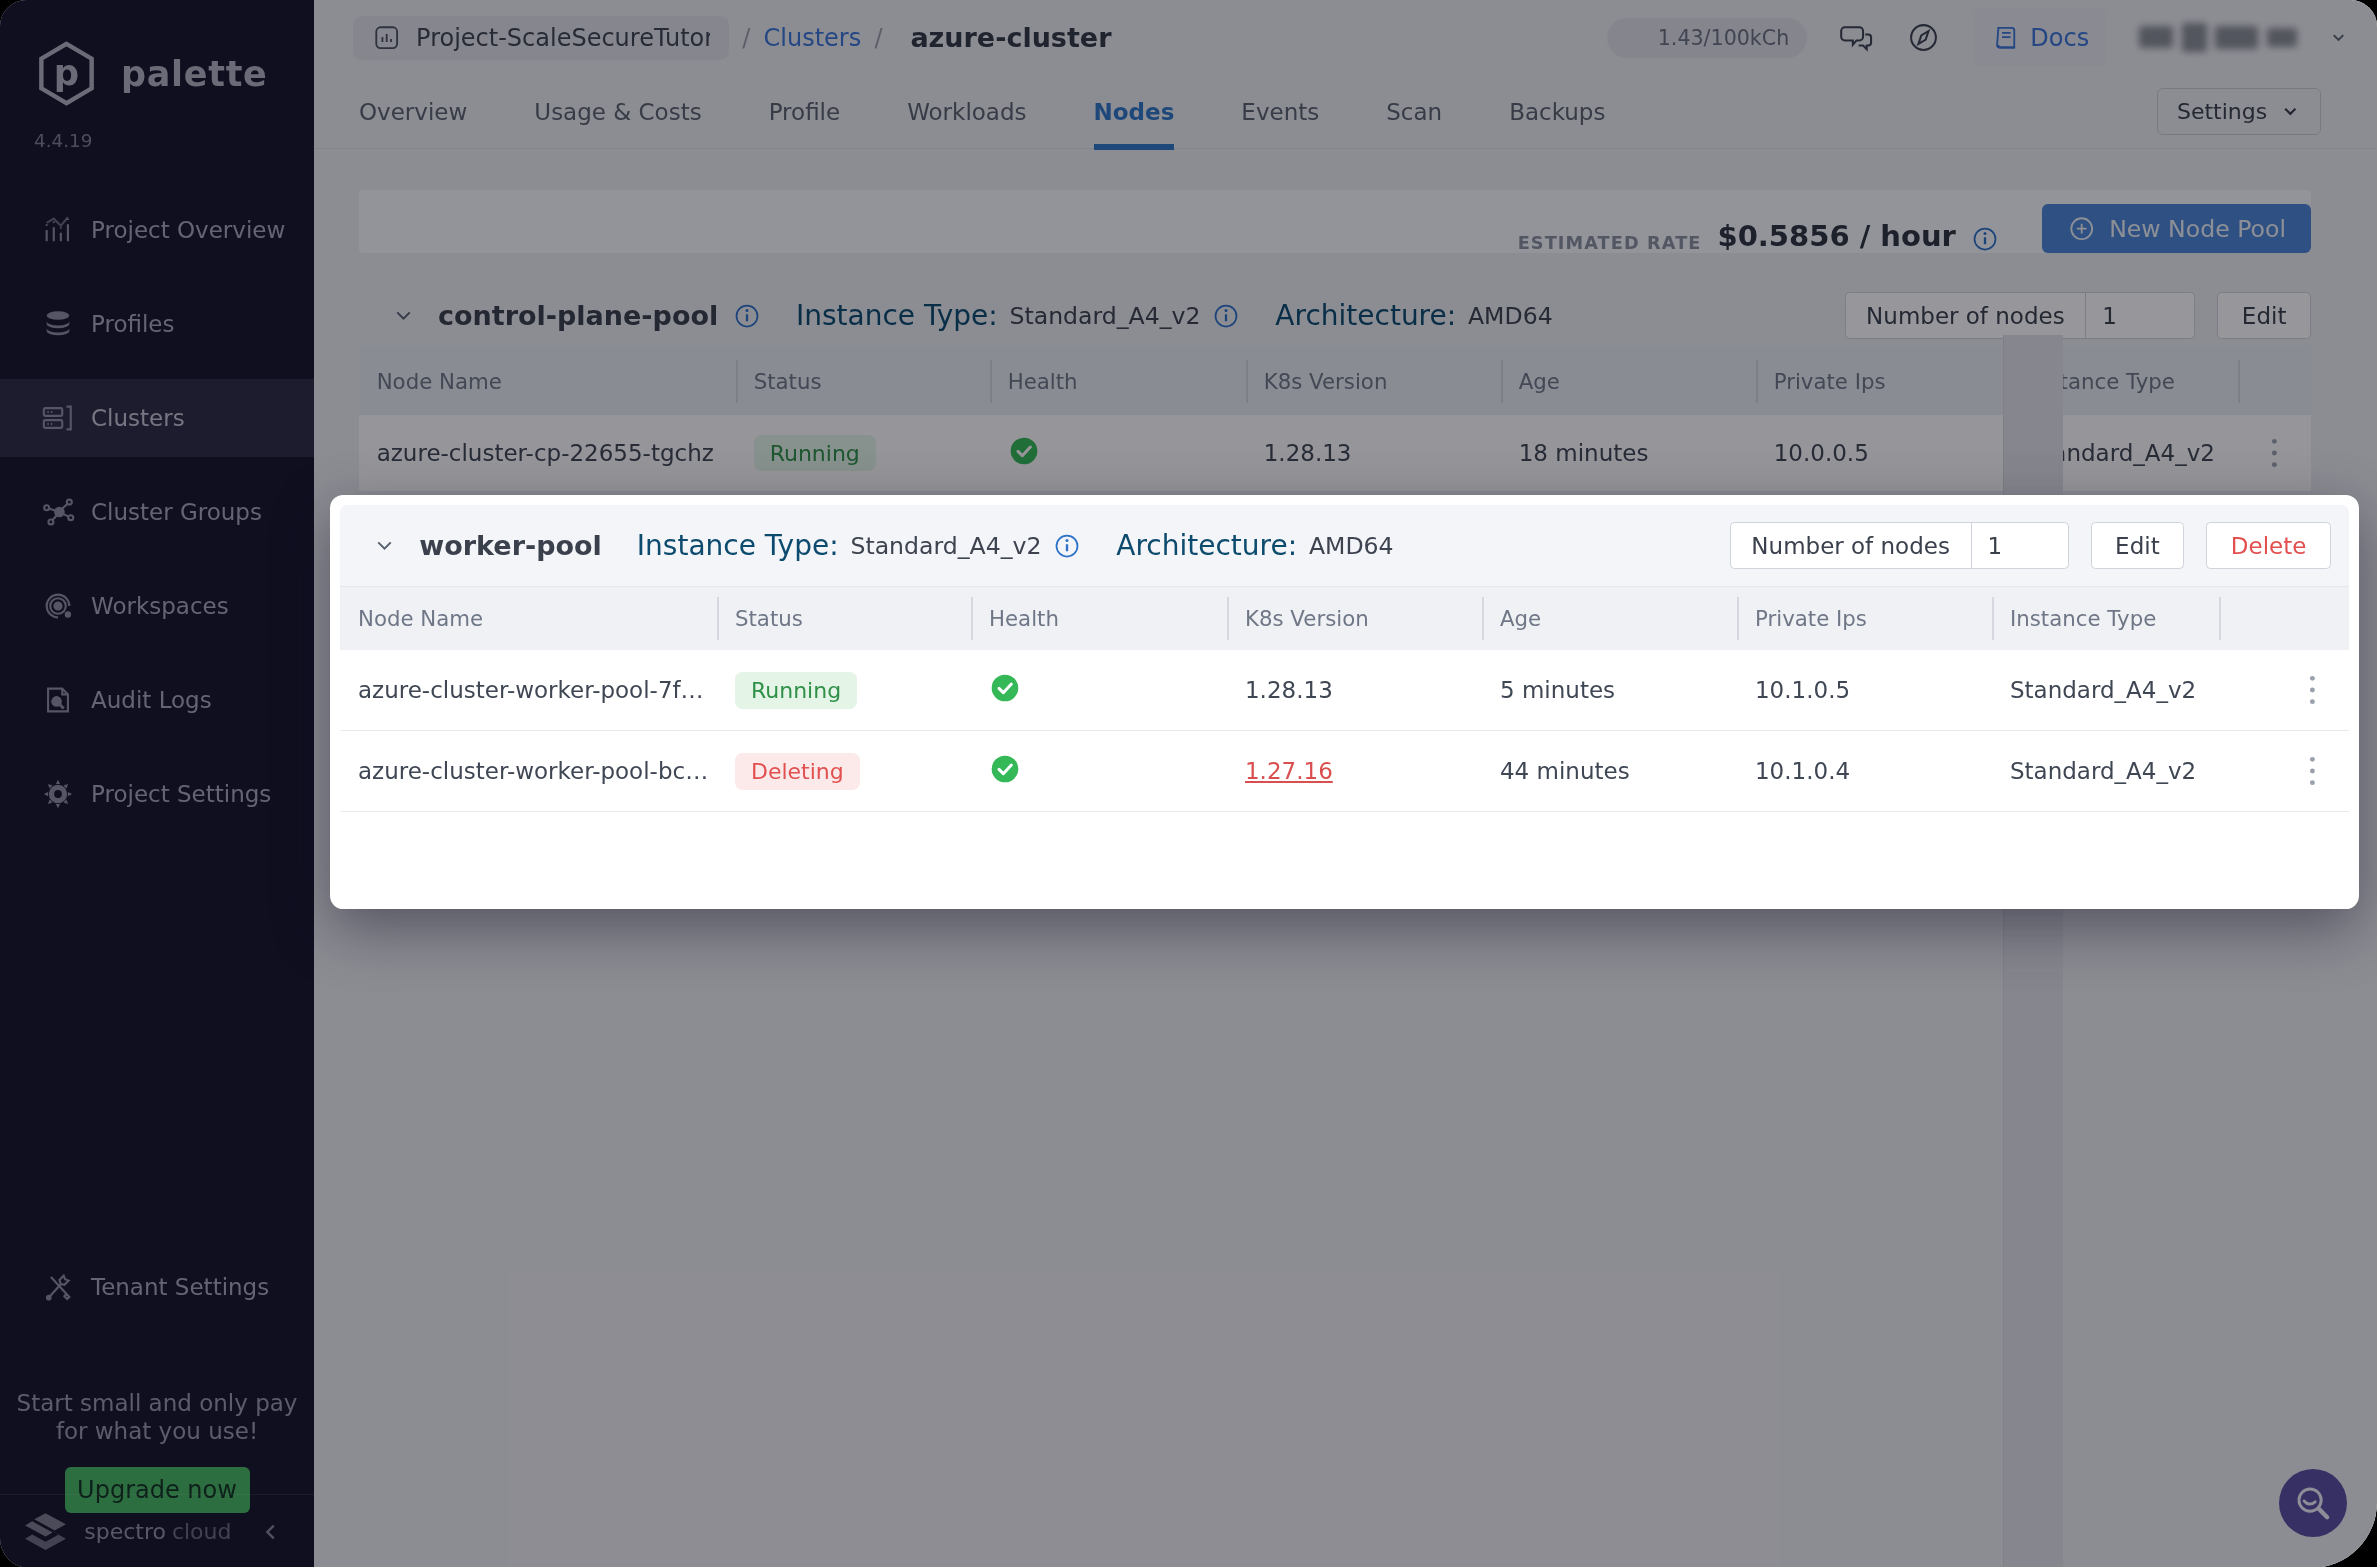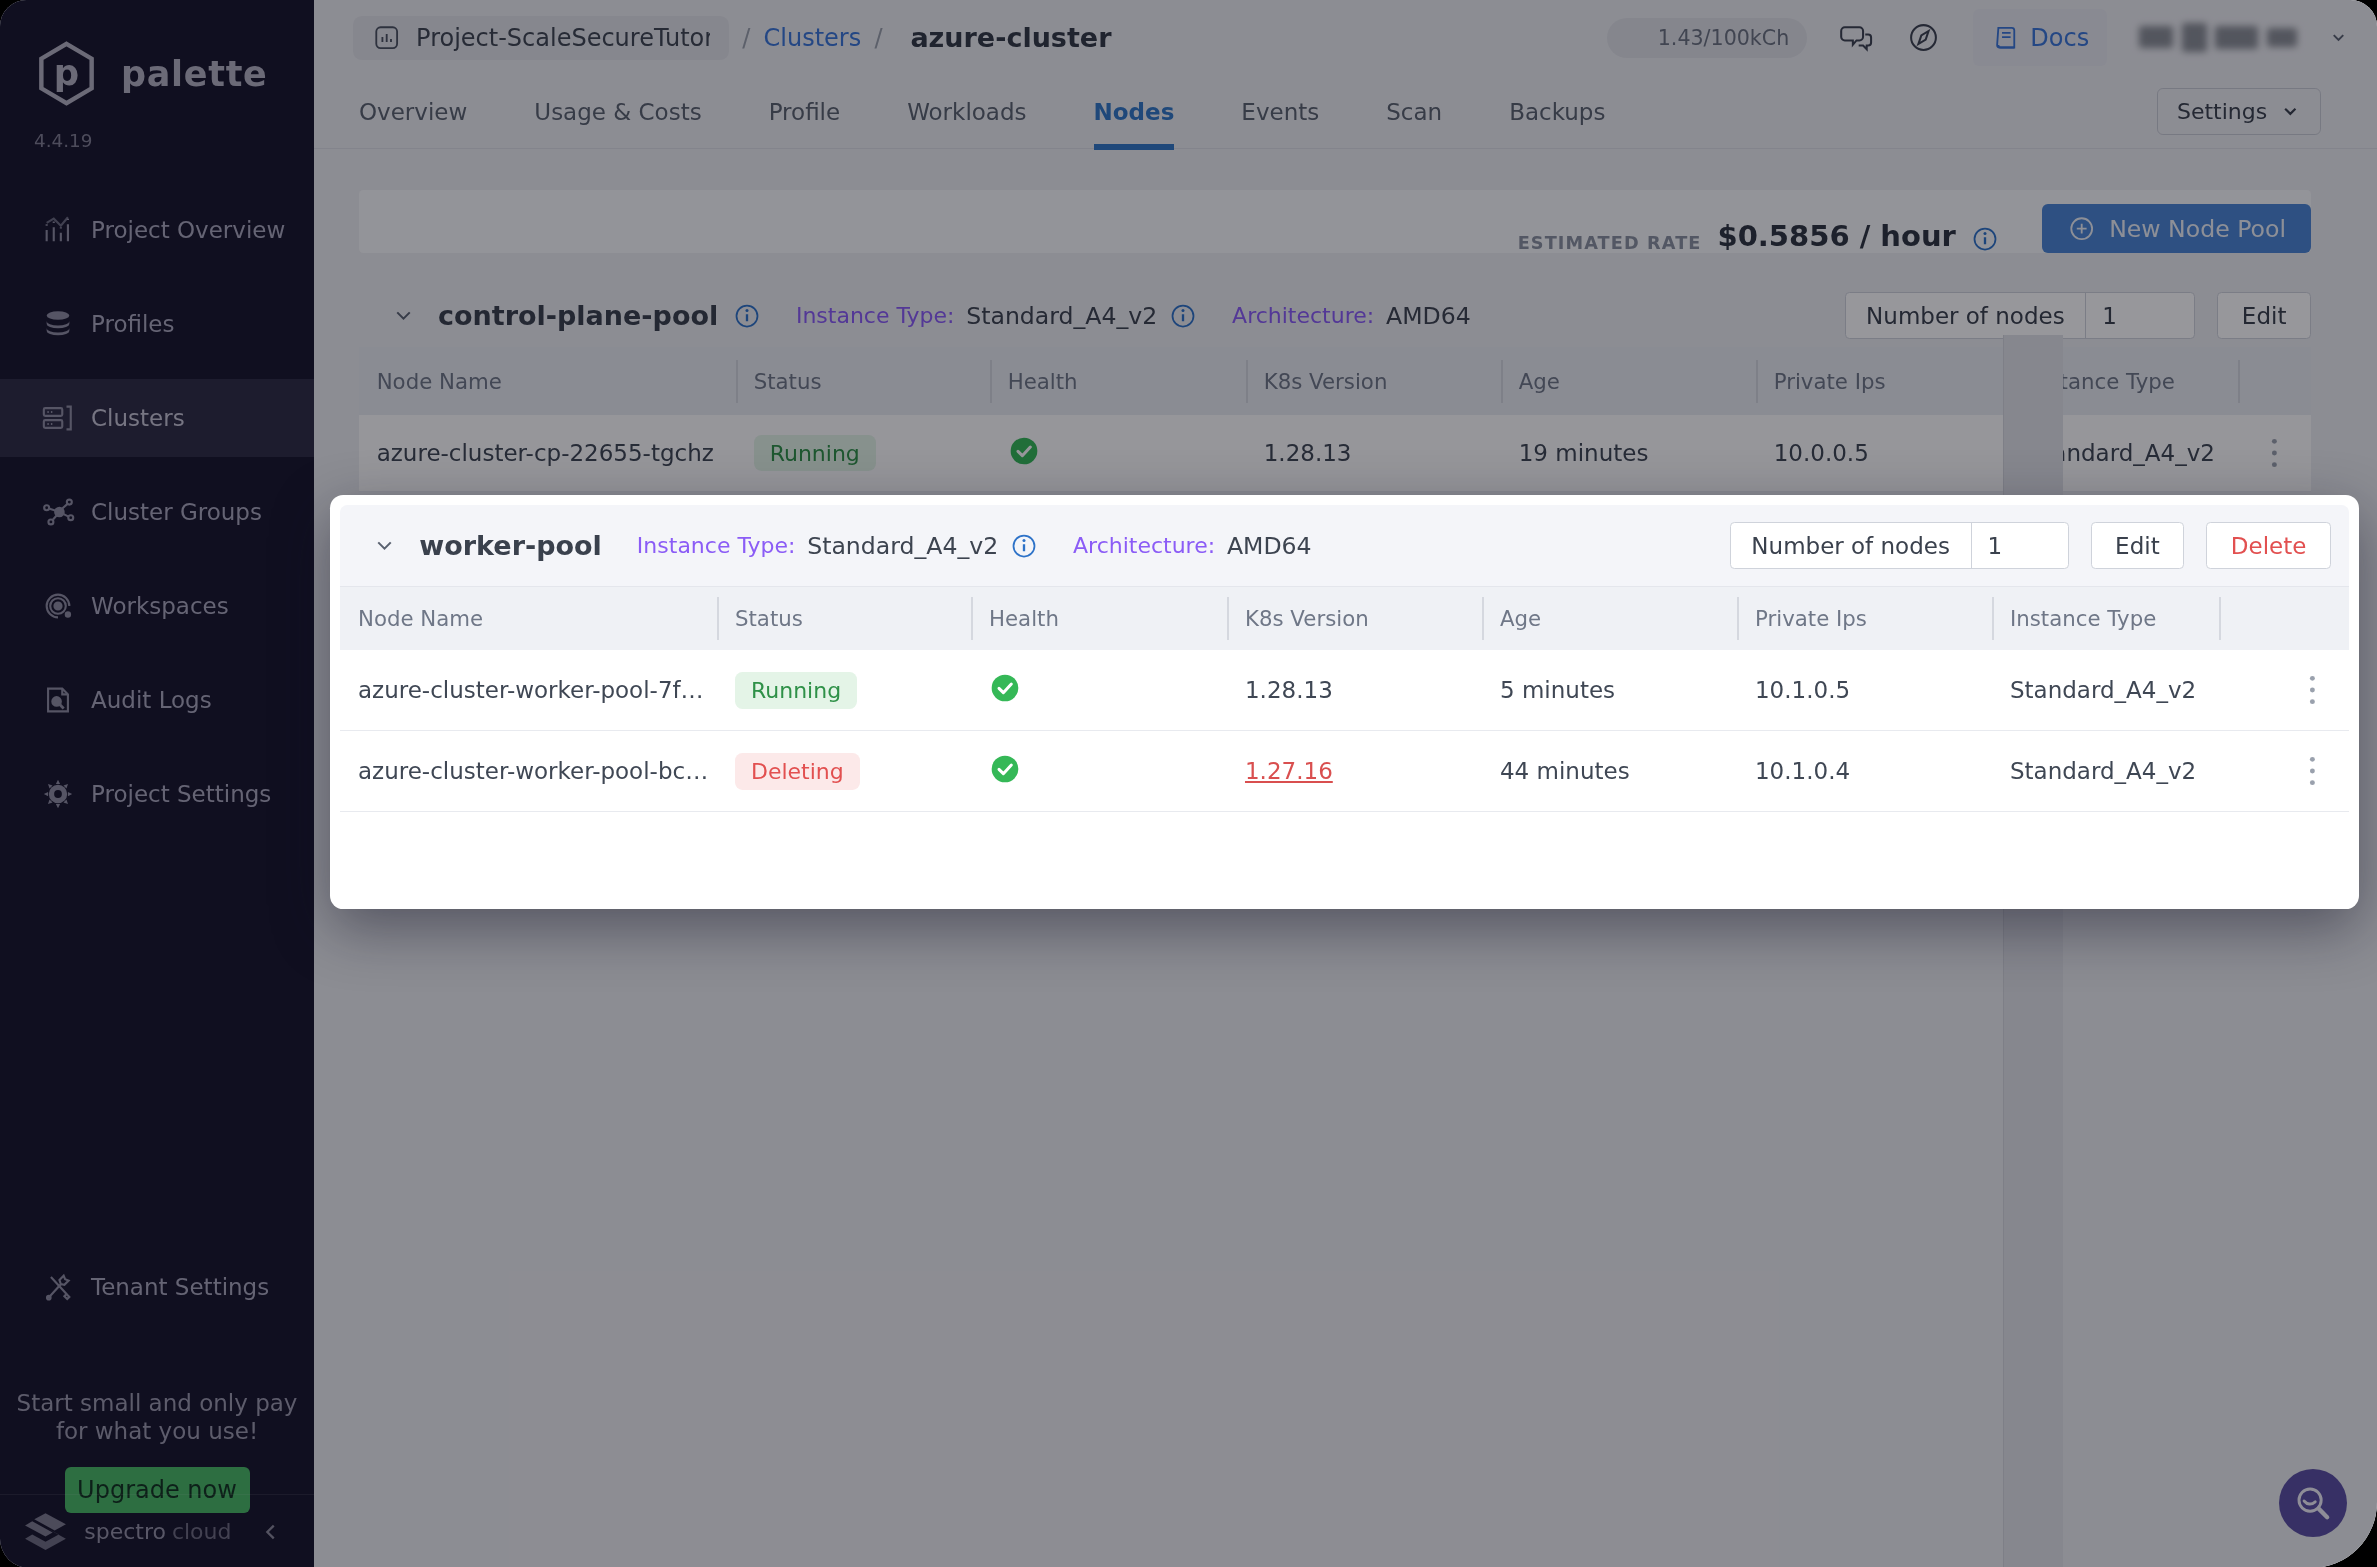--- a/index.html
+++ b/index.html
@@ -69,21 +69,21 @@
   .rate-label { font-size:17.7px; letter-spacing:1.1px; color:#8a92a0; font-weight:600; }
   .rate-value { font-size:29px; font-weight:700; color:#2e3440; margin-left:16px; }
   .info-icon { width:28px; height:28px; color:#2d72c8; margin-left:14.7px; flex:none; }
   .nnp-btn { margin-left:43px; height:49px; background:#4a86d4; border:none; border-radius:5.9px; color:#eef2f8;
              font-size:23.6px; display:flex; align-items:center; gap:13.2px; padding:0 25px; font-family:inherit; cursor:pointer; }
   .nnp-btn svg { width:29.4px; height:29.4px; }
 
   .pool-head { display:flex; align-items:center; height:63px; margin-top:31px; }
   .pool-chevron { width:25px; height:25px; color:#5a6270; margin-left:32px; cursor:pointer; flex:none; }
   .pool-name { font-size:27px; font-weight:700; color:#3a414d; margin-left:22px; }
-  .pool-label { font-size:22px; color:#8b5cf6; margin-left:35px; }
+  .pool-label { font-size:28px; color:#0c4a6e; margin-left:35px; }
   .pool-value { font-size:23.6px; color:#3d4450; margin-left:11.8px; }
   .ml16 { margin-left:11.8px; }
   .pool-right { margin-left:auto; display:flex; align-items:flex-end; gap:22px; }
   .nodes-box { display:flex; align-items:center; height:47px; border:1.5px solid #cfd3db; border-radius:4.4px; background:#fff; }
   .nodes-box .lbl { padding:0 20.6px; font-size:23px; color:#3a414d; }
   .nodes-box .val { border-left:1.5px solid #cfd3db; align-self:stretch; display:flex; align-items:center;
                     width:109px; padding-left:16px; font-size:23px; color:#3a414d; }
   .ghost-btn { height:47px; border:1.5px solid #cfd3db; border-radius:4.4px; background:#fff; padding:0 23.6px;
                font-size:23px; color:#3a414d; font-family:inherit; cursor:pointer; }
   .ghost-btn.danger { color:#e25050; }
@@ -371,21 +371,21 @@
         <div class="grid trow">
           <div>azure-cluster-cp-22655-tgchz</div>
           <div><span class="pill running">Running</span></div>
           <div>
             <svg class="check" viewBox="0 0 48 48">
                 <circle cx="24" cy="24" r="20" fill="#35b857"></circle>
                 <path d="M15 24.5 l6.5 6.5 L33.5 18" fill="none" stroke="#fff" stroke-width="4.5" stroke-linecap="round" stroke-linejoin="round"></path>
               </svg>
           </div>
           <div>1.28.13</div>
-          <div>19 minutes</div>
+          <div>18 minutes</div>
           <div>10.0.0.5</div>
           <div>Standard_A4_v2</div>
           <div class="kebab">
             <svg viewBox="0 0 12 44" fill="currentColor">
                 <circle cx="6" cy="6" r="3.4"></circle>
                 <circle cx="6" cy="22" r="3.4"></circle>
                 <circle cx="6" cy="38" r="3.4"></circle>
               </svg>
           </div>
         </div>

